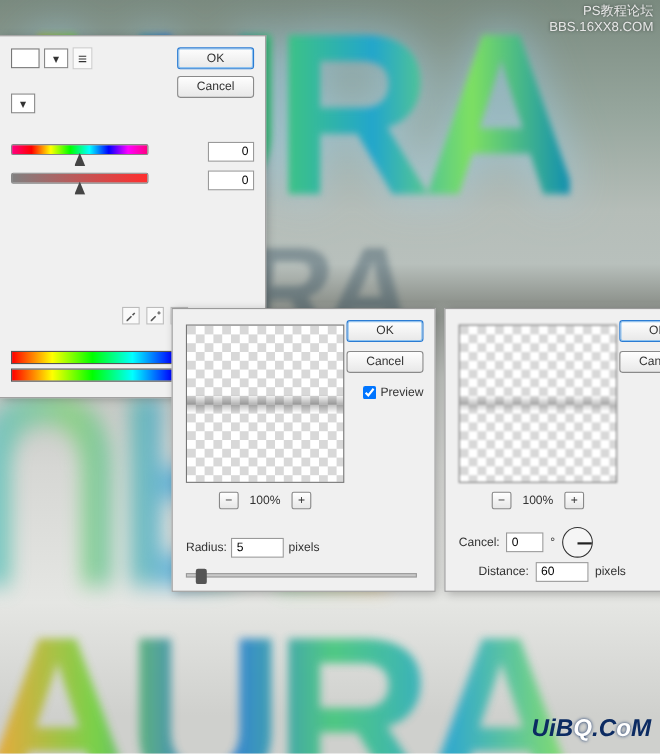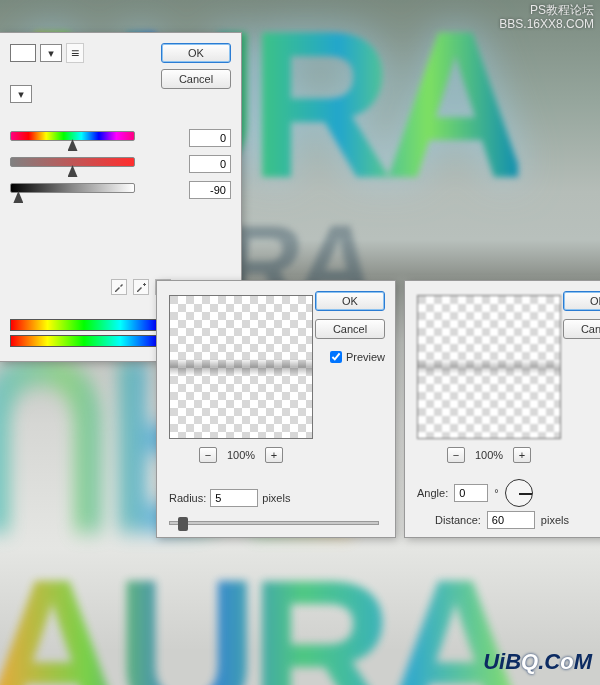--- a/index.html
+++ b/index.html
@@ -180,26 +180,20 @@
        <div class="track hue">
          <div class="thumb" style="left:50%;"></div>
        </div>
     </div>
     <div class="slider-row">
        <input class="field val" value="0" style="">
        <div class="track sat">
          <div class="thumb" style="left:50%;"></div>
        </div>
     </div>
-    <div class="slider-row">
-       <input class="field val" value="-90" style="">
-       <div class="track lig">
-         <div class="thumb" style="left:6%;"></div>
-       </div>
-    </div>
   </div>
 
   <div class="eyedrops">
     <div class="eye">
       <svg width="12" height="12" viewBox="0 0 12 12">
           <path d="M2 10l4-4 1 1-4 4H2z M7 5l2-2 1 1-2 2z" fill="#555"></path>
         </svg>
     </div>
     <div class="eye">
       <svg width="12" height="12" viewBox="0 0 12 12">
@@ -265,21 +259,21 @@
 
   </div>
   <div class="zoomrow">
     <div class="zoom">
       <div class="zbtn">−</div>
       <span>100%</span>
       <div class="zbtn">+</div>
     </div>
   </div>
   <div class="anglerow">
-    <span>Angle:</span>
+    <span>Cancel:</span>
     <input class="field" value="0" style="">
     <span>°</span>
     <div class="dial">
         <div class="nd"></div>
       </div>
   </div>
   <div class="distrow">
     <span>Distance:</span>
     <input class="field" value="60" style="">
     <span>pixels</span>

